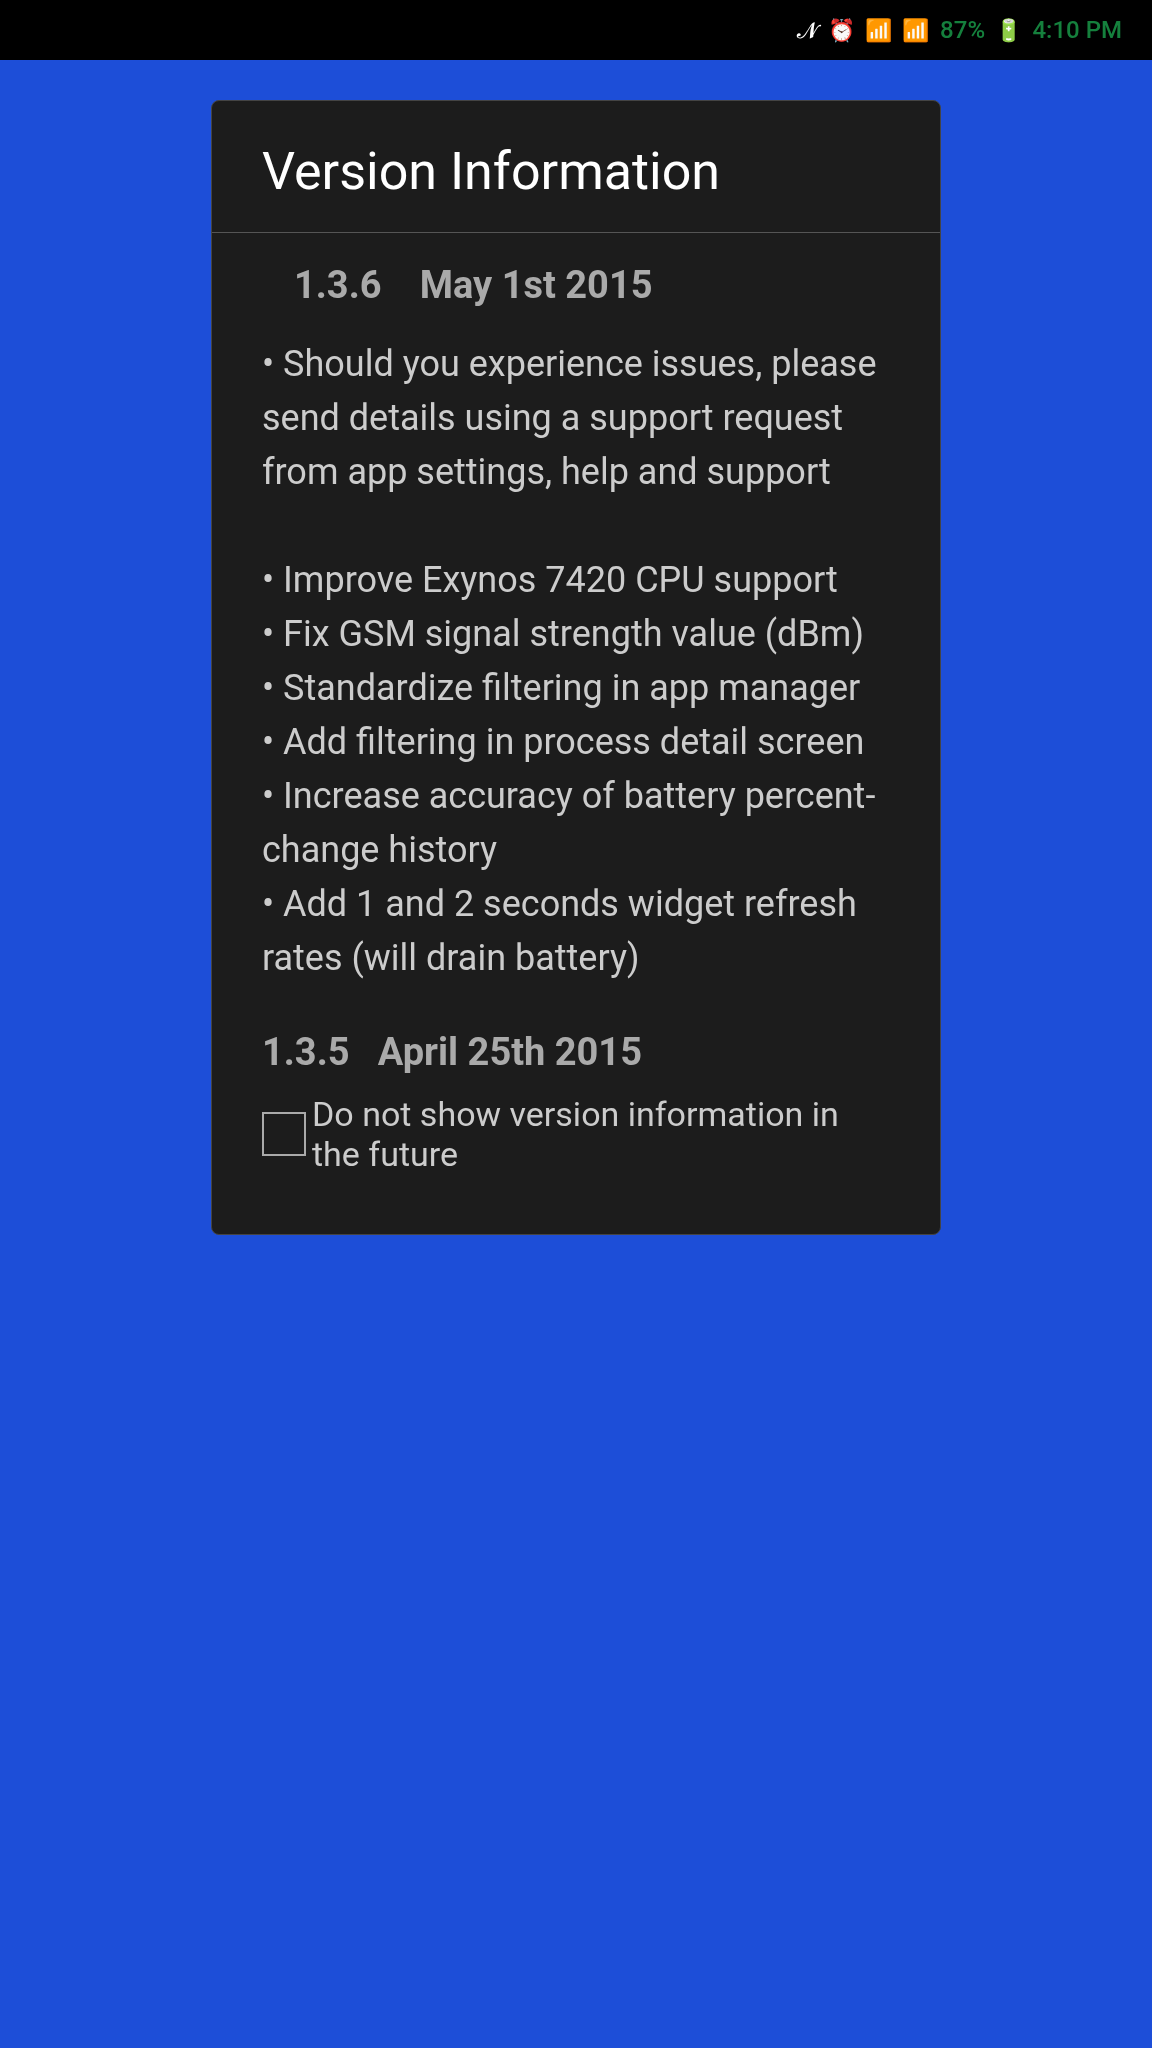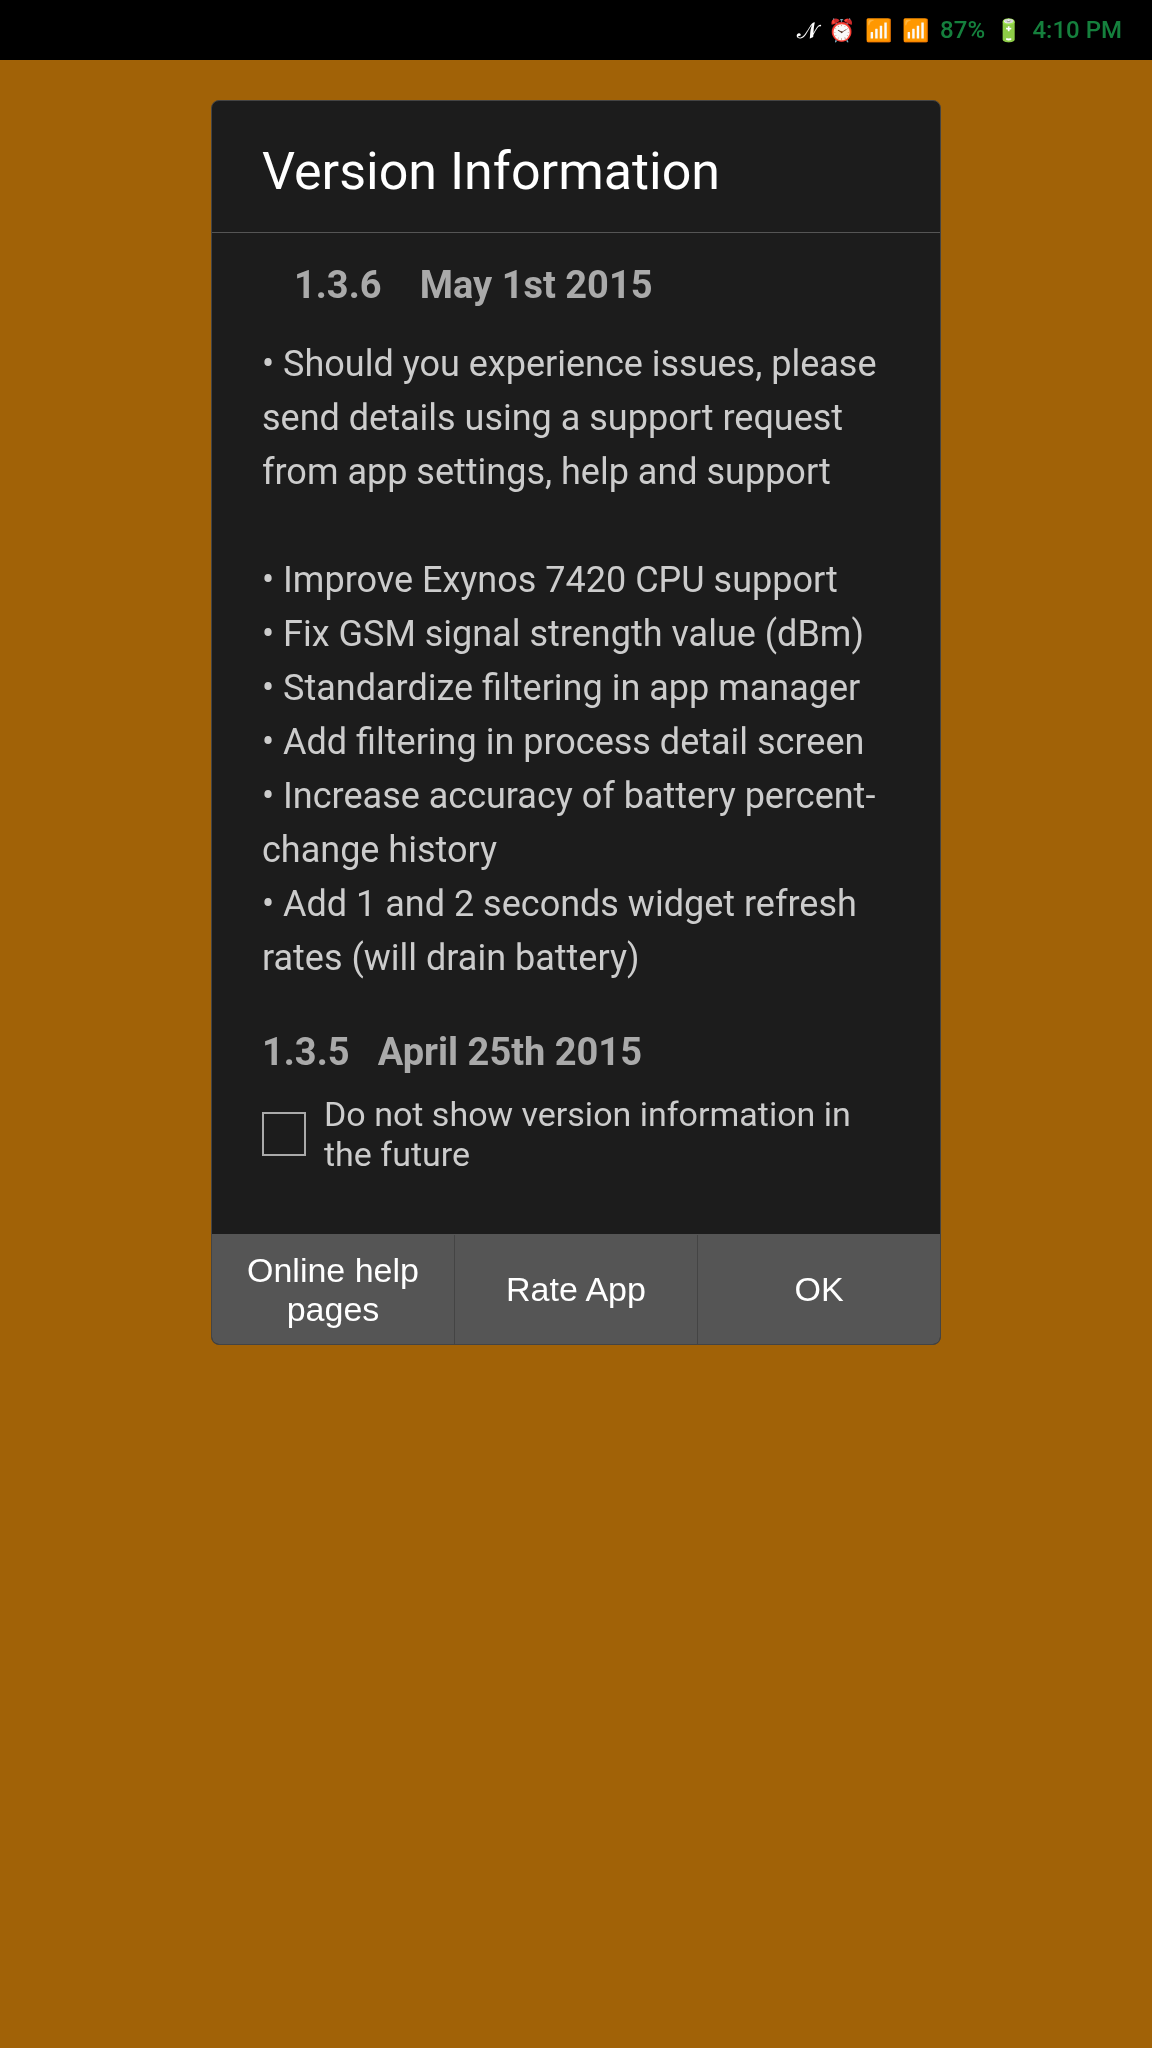--- a/index.html
+++ b/index.html
@@ -41,21 +41,21 @@
 
     .status-text {
       color: #15803d;
       font-size: 24px;
       font-weight: 500;
     }
 
     .screen-bg {
       width: 100%;
       height: calc(100% - 60px);
-      background-color: #a16207;
+      background-color: #1d4ed8;
       position: relative;
       display: flex;
       align-items: flex-start;
       justify-content: center;
       padding-top: 40px;
     }
 
     .dialog {
       width: 730px;
       background-color: #1c1c1c;
@@ -112,21 +112,21 @@
     .version-header-2 {
       color: #aaa;
       font-size: 38px;
       font-weight: 700;
       margin-bottom: 20px;
     }
 
     .checkbox-row {
       display: flex;
       align-items: center;
-      gap: 18px;
+      gap: 6px;
       margin-bottom: 30px;
     }
 
     .checkbox-box {
       width: 44px;
       height: 44px;
       border: 2px solid #aaa;
       background: transparent;
       flex-shrink: 0;
     }
@@ -208,20 +208,15 @@
         <span class="version-date">April 25th 2015</span>
       </div>
 
       <div class="checkbox-row">
         <div class="checkbox-box"></div>
         <span class="checkbox-label">Do not show version information in the future</span>
       </div>
 
     </div>
 
-    <div class="dialog-buttons">
-      <button class="dialog-btn">Online help pages</button>
-      <button class="dialog-btn">Rate App</button>
-      <button class="dialog-btn">OK</button>
-    </div>
 
   </div>
 </div>
 
 </body></html>

